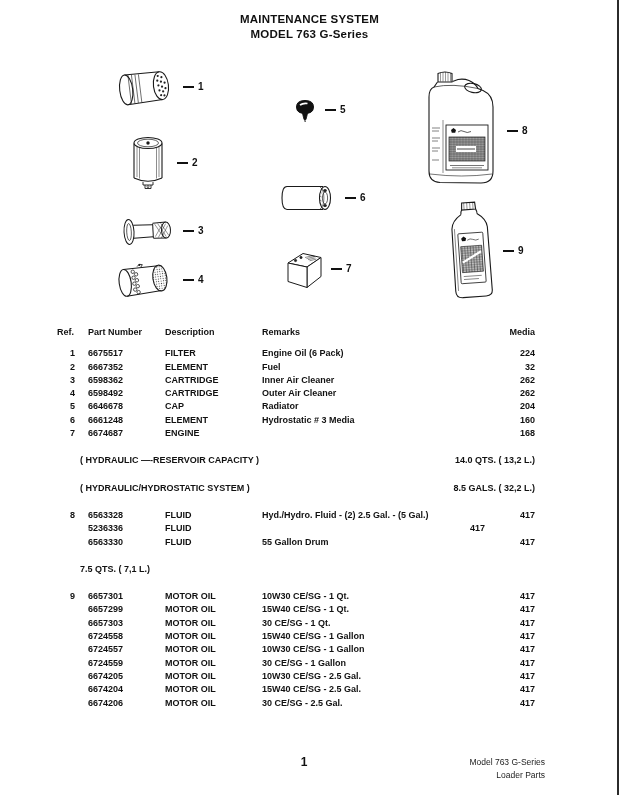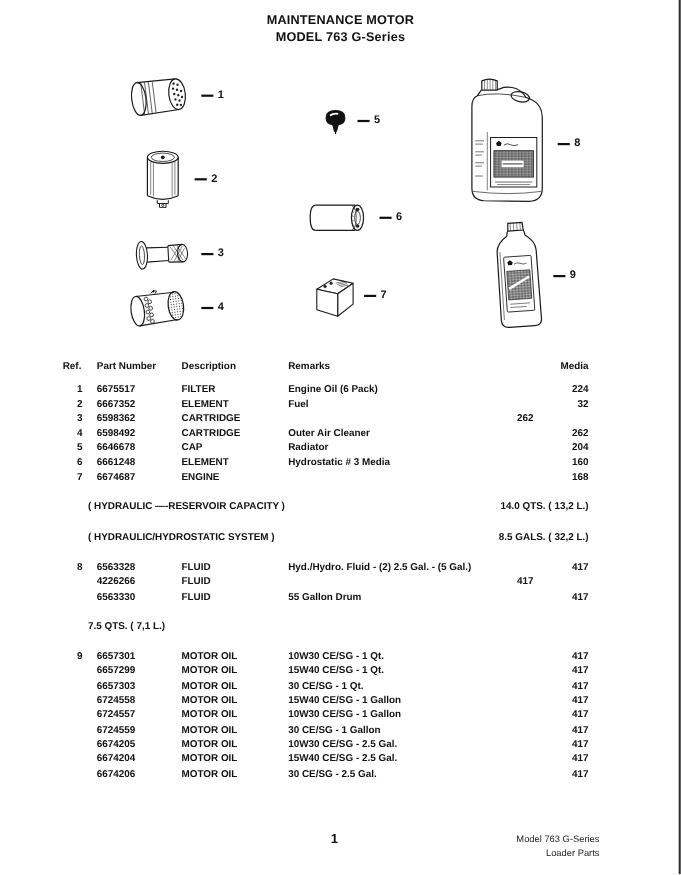--- a/index.html
+++ b/index.html
@@ -34,21 +34,21 @@
   .footer-right span{display:block;}
 </style>
 </head>
 <body>
 
 <div class="sheet">
 
   <div class="page-edge"></div>
 
   <div class="title">
-    <span>MAINTENANCE MOTOR</span>
+    <span>MAINTENANCE SYSTEM</span>
     <span>MODEL 763 G-Series</span>
   </div>
 
   <div class="fig" style="left:116px;top:64px;">
     <svg width="62" height="46" viewBox="0 0 62 46">
       <g transform="rotate(-7 30 23)" stroke="#1a1a1a" fill="none" stroke-width="1.1">
         <path d="M10 8.5 L45 9.5 M10 38.5 L45 37.5"></path>
         <ellipse cx="10" cy="23.5" rx="6.5" ry="15"></ellipse>
         <path d="M13.5 9 V38 M17 9.2 V38 M20.5 9.4 V37.8 M24 9.5 V37.6" stroke-width="0.6"></path>
         <ellipse cx="45" cy="23.5" rx="7.5" ry="14"></ellipse>
@@ -273,20 +273,21 @@
           <span class="c-ref">2</span>
           <span class="c-part">6667352</span>
           <span class="c-desc">ELEMENT</span>
           <span class="c-remarks">Fuel</span>
           <span class="c-page">32</span>
         </div>
         <div class="t-row">
           <span class="c-ref">3</span>
           <span class="c-part">6598362</span>
           <span class="c-desc">CARTRIDGE</span>
+          <span class="c-remarks">Inner Air Cleaner</span>
           <span class="c-page">262</span>
         </div>
         <div class="t-row">
           <span class="c-ref">4</span>
           <span class="c-part">6598492</span>
           <span class="c-desc">CARTRIDGE</span>
           <span class="c-remarks">Outer Air Cleaner</span>
           <span class="c-page">262</span>
         </div>
         <div class="t-row">
@@ -320,21 +321,21 @@
         </div>
         <div class="t-row">
           <span class="c-ref">8</span>
           <span class="c-part">6563328</span>
           <span class="c-desc">FLUID</span>
           <span class="c-remarks">Hyd./Hydro. Fluid - (2) 2.5 Gal. - (5 Gal.)</span>
           <span class="c-page">417</span>
         </div>
         <div class="t-row">
           <span class="c-ref"></span>
-          <span class="c-part">4226266</span>
+          <span class="c-part">5236336</span>
           <span class="c-desc">FLUID</span>
           <span class="c-page">417</span>
         </div>
         <div class="t-row">
           <span class="c-ref"></span>
           <span class="c-part">6563330</span>
           <span class="c-desc">FLUID</span>
           <span class="c-remarks">55 Gallon Drum</span>
           <span class="c-page">417</span>
         </div>

